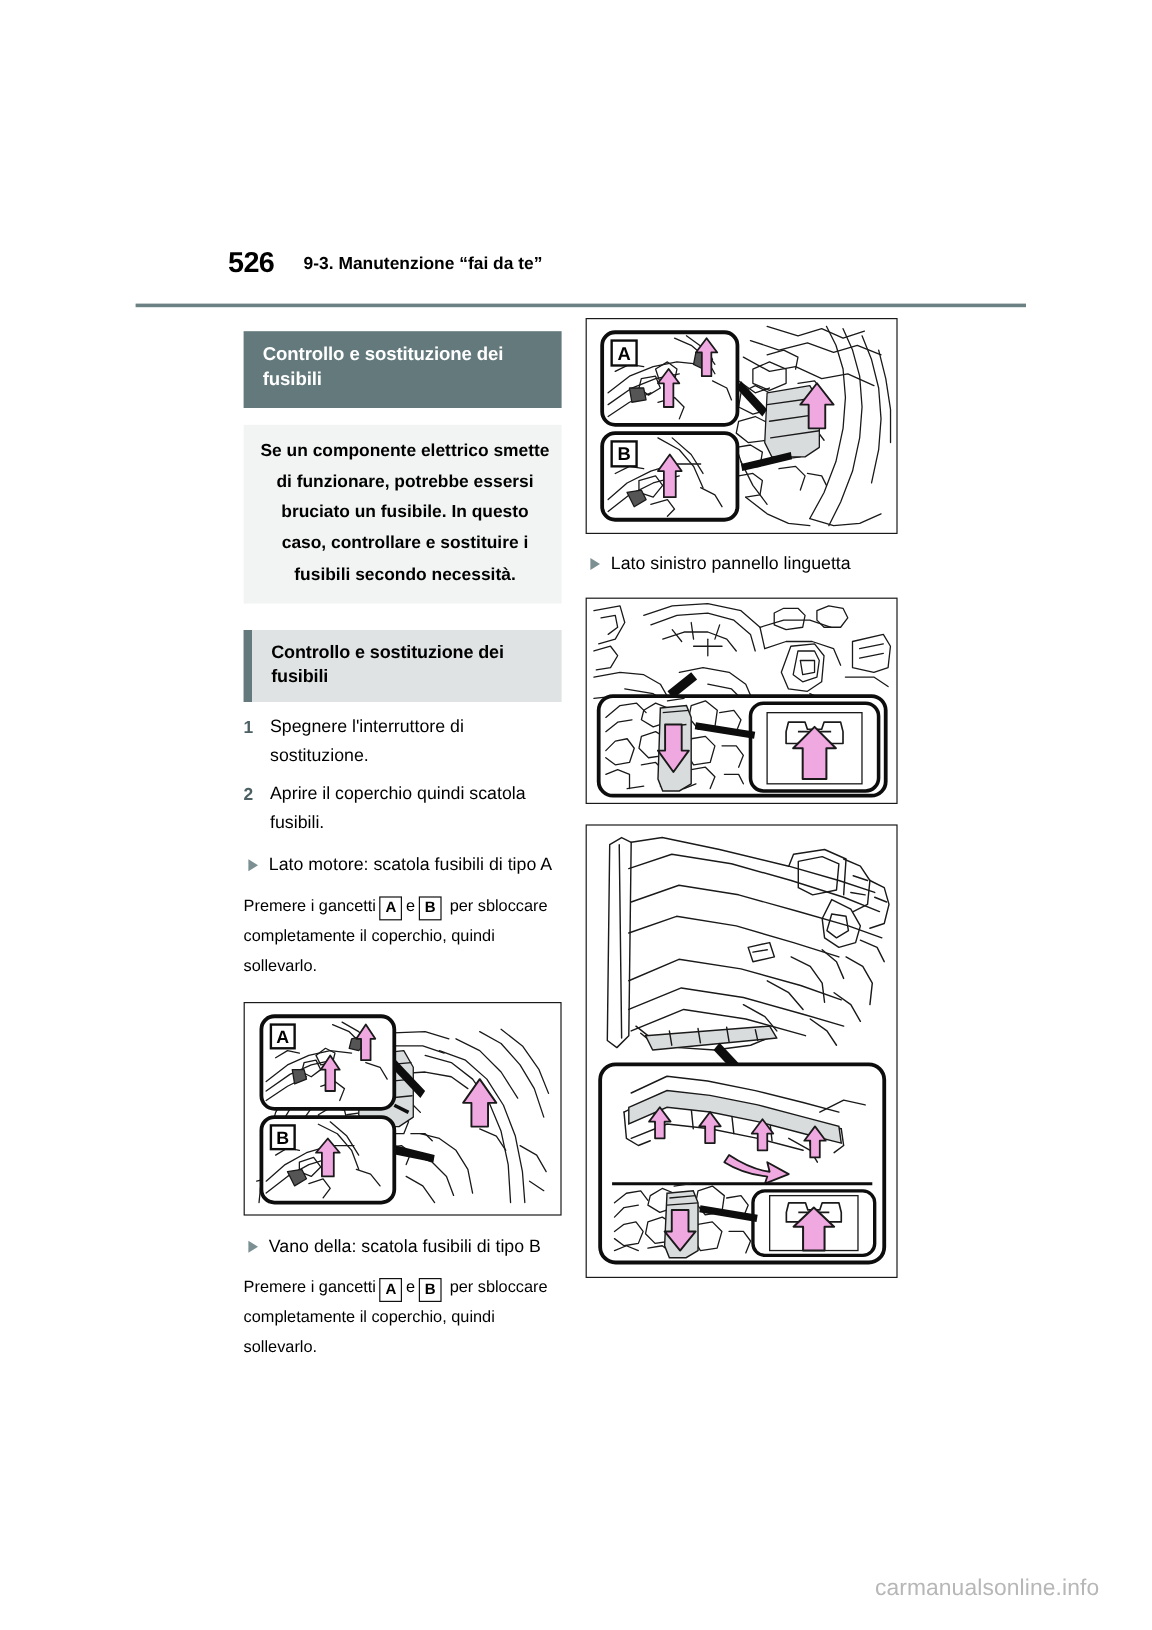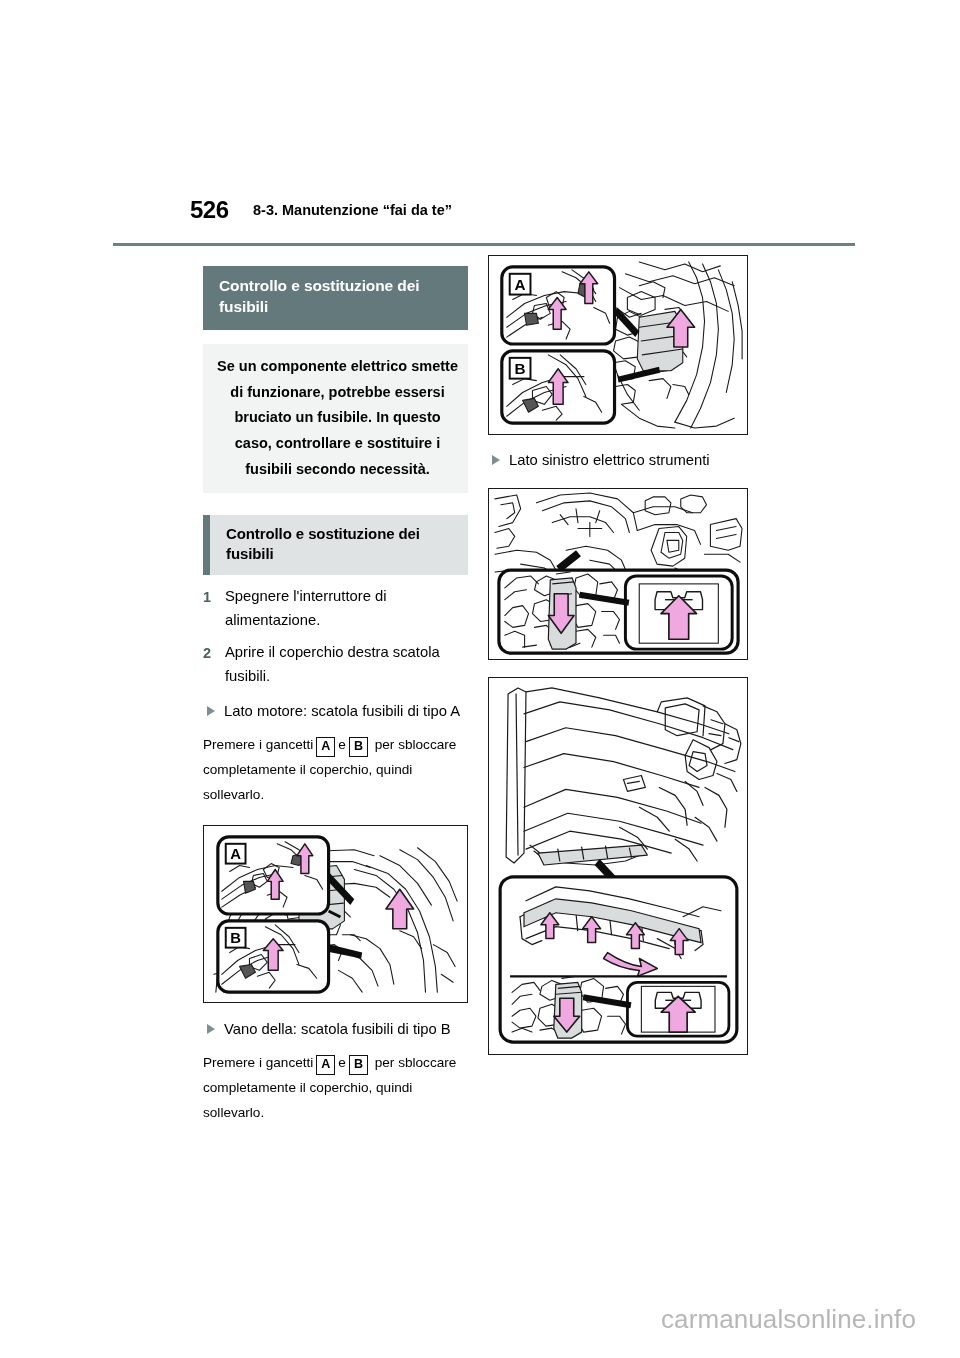--- a/index.html
+++ b/index.html
@@ -6,21 +6,21 @@
   html, body { margin: 0; padding: 0; }
   body {
     width: 960px; height: 1358px;
     background: #ffffff;
     font-family: "Liberation Sans", sans-serif;
     color: #000;
     position: relative;
     overflow: hidden;
   }
 
-  .page { position: absolute; inset: 0; }
+  .page { position: absolute; inset: 0; margin-top: 10px; }
 
   
   .rh { position: absolute; left: 0; right: 0; top: 196px; height: 44px; }
   .rh-num {
     position: absolute; left: 190px; top: 0px;
     font-size: 24px; font-weight: bold; letter-spacing: -0.5px;
   }
   .rh-title {
     position: absolute; left: 253px; top: 6px;
     font-size: 14.5px; font-weight: bold;
@@ -100,52 +100,52 @@
     min-width: 15px; text-align: center;
   }
 
   
   .fig { border: 1.4px solid #1a1a1a; background: #fff; position: relative; }
   .fig svg { display: block; width: 100%; height: 100%; }
 
   
   .wm {
     position: absolute; right: 44px; bottom: 23px;
-    font-size: 26px; color: #b7b7b7; letter-spacing: 0.1px; text-align: right;
+    font-size: 19px; color: #b7b7b7; letter-spacing: 0.1px; text-align: right;
   }
 </style>
 </head>
 <body>
 
 <div class="page">
 
   <div class="rh">
     <div class="rh-num">526</div>
-    <div class="rh-title">8-3. Manutenzione “fai da te”</div>
+    <div class="rh-title">9-3. Manutenzione “fai da te”</div>
   </div>
   <div class="rule"></div>
 
   <div class="col-l">
 
     <div class="h-solid">Controllo e sostituzione dei fusibili</div>
 
     <div class="intro">Se un componente elettrico smette di funzionare, potrebbe essersi bruciato un fusibile. In questo caso, controllare e sostituire i fusibili secondo necessità.</div>
 
     <div style="height:22px"></div>
 
     <div class="h-light">Controllo e sostituzione dei fusibili</div>
 
     <div class="steps">
       <div class="step">
         <div class="step-n">1</div>
-        <div class="step-t">Spegnere l'interruttore di alimentazione.</div>
+        <div class="step-t">Spegnere l'interruttore di sostituzione.</div>
       </div>
       <div class="step">
         <div class="step-n">2</div>
-        <div class="step-t">Aprire il coperchio destra scatola fusibili.</div>
+        <div class="step-t">Aprire il coperchio quindi scatola fusibili.</div>
       </div>
     </div>
 
     <div class="bul">
       <div class="bul-tri"></div>
       <div class="bul-t">Lato motore: scatola fusibili di tipo A</div>
     </div>
 
     <div class="para"><span>Premere i gancetti</span><span class="kbox">A</span><span>e</span><span class="kbox">B</span> <span>per sbloccare completamente il coperchio, quindi sollevarlo.</span></div>
 
@@ -339,21 +339,21 @@
           </g>
           <path d="M58 128 L68 114 L78 128 L73 128 L73 150 L63 150 L63 128 Z" fill="#f0a8e0" stroke="#1a1a1a" stroke-width="1.5" stroke-linejoin="round"></path>
           <rect x="19" y="103" width="21" height="21" fill="#fff" stroke="#0d0d0d" stroke-width="2"></rect>
           <text x="29.5" y="119" font-family="Liberation Sans, sans-serif" font-size="15.5" font-weight="bold" text-anchor="middle" fill="#000">B</text>
         </g>
       </svg>
     </div>
 
     <div class="bul" style="margin-top:14px">
       <div class="bul-tri"></div>
-      <div class="bul-t">Lato sinistro elettrico strumenti</div>
+      <div class="bul-t">Lato sinistro pannello linguetta</div>
     </div>
 
 
     <div class="fig" style="margin-top:16px;height:172px">
       <svg viewBox="0 0 257 172" xmlns="http://www.w3.org/2000/svg">
         <g fill="none" stroke="#1a1a1a" stroke-width="1.1" stroke-linejoin="round" stroke-linecap="round">
 
           <path d="M4 10 L26 6 L30 20 L22 34 L8 38"></path>
           <path d="M10 16 L22 14 L24 24 L16 30"></path>
           <path d="M4 44 L18 40 L24 48 L18 58 L6 60"></path>

